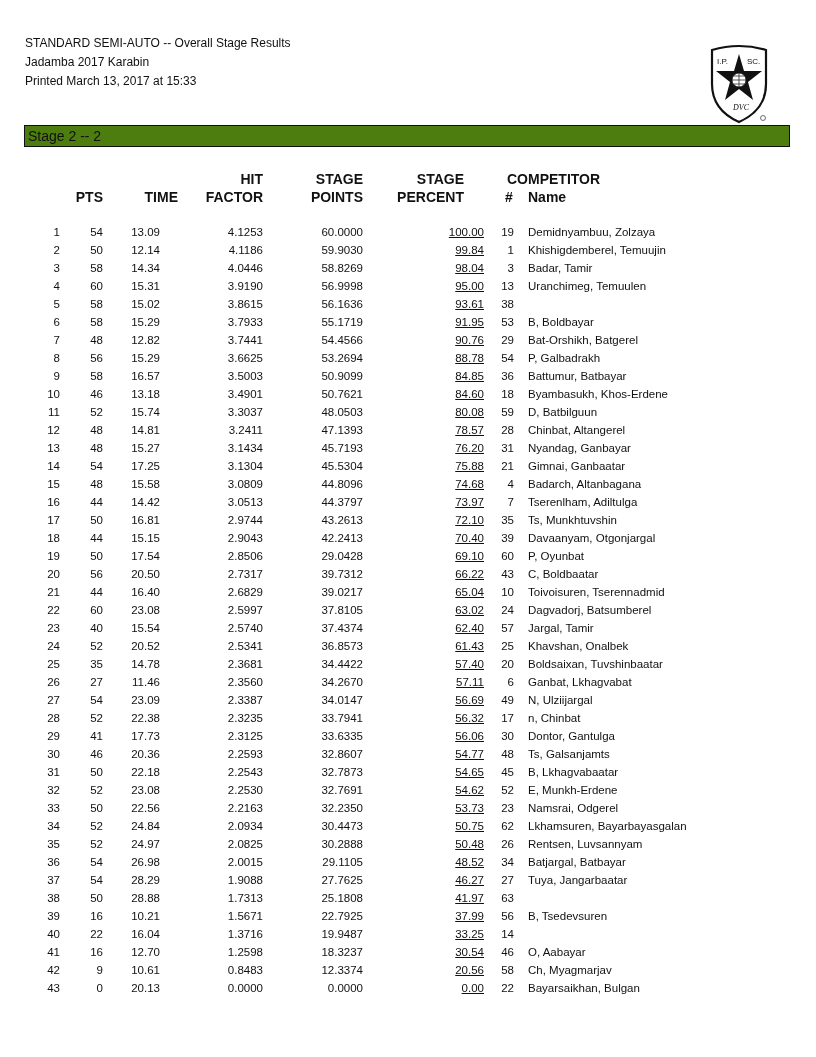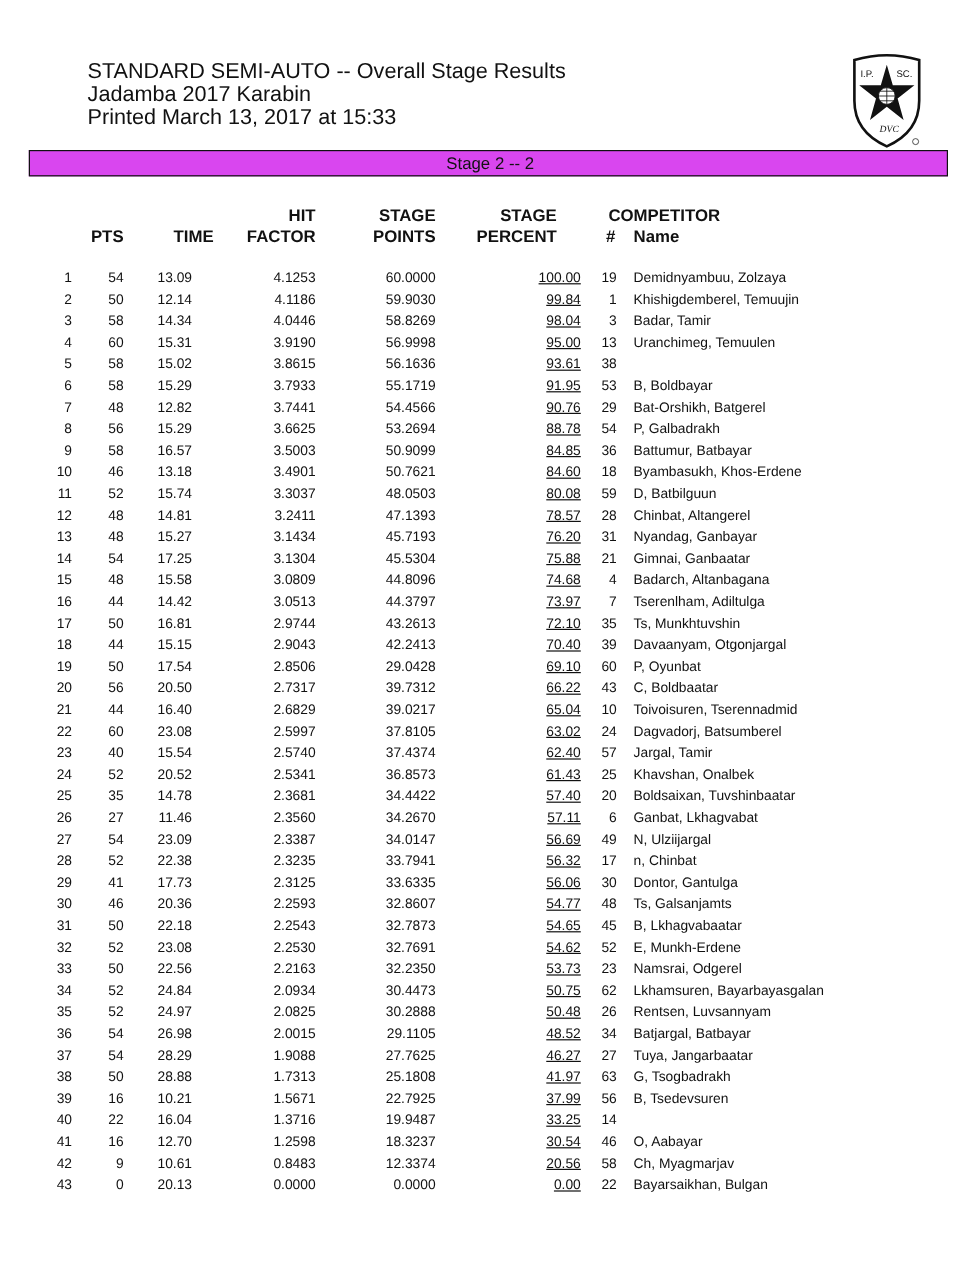--- a/index.html
+++ b/index.html
@@ -1,26 +1,26 @@
 <!DOCTYPE html>
 <html><head>
   <meta charset="utf-8">
   <style>
     html, body { margin: 0; padding: 0; background: #ffffff; }
     body {
       width: 816px; height: 1057px; position: relative; overflow: hidden;
       font-family: "Liberation Sans", "DejaVu Sans", sans-serif; color: #111;
     }
-    .hdr { position: absolute; left: 25px; top: 50px; font-size: 18px; line-height: 19px; margin-left: 48px; }
+    .hdr { position: absolute; left: 25px; top: 34px; font-size: 12px; line-height: 19px; }
     .hdr div { white-space: nowrap; }
     .logo { position: absolute; left: 708px; top: 44px; width: 62px; height: 80px; }
     .stagebar {
       position: absolute; left: 24px; top: 125px; width: 766px; height: 22px;
-      background: #d946ef; border: 1px solid #111; box-sizing: border-box;
-      font-size: 14px; line-height: 20px; padding-left: 3px; text-align: center;
+      background: #4d7c0f; border: 1px solid #111; box-sizing: border-box;
+      font-size: 14px; line-height: 20px; padding-left: 3px;
     }
     .colhdr { position: absolute; top: 170px; font-size: 14px; line-height: 18px; font-weight: bold; }
     .r { text-align: right; }
     .l { text-align: left; }
     .rows { position: absolute; left: 0; top: 223px; width: 816px; }
     .row { position: relative; height: 18px; font-size: 11.5px; line-height: 18px; }
     .row span { position: absolute; top: 0; white-space: nowrap; }
     .c-place { left: 30px; width: 30px; text-align: right; }
     .c-pts { left: 70px; width: 33px; text-align: right; }
     .c-time { left: 120px; width: 40px; text-align: right; }
@@ -439,21 +439,20 @@
       <span class="c-name">Tuya, Jangarbaatar</span>
     </div>
     <div class="row">
       <span class="c-place">38</span>
       <span class="c-pts">50</span>
       <span class="c-time">28.88</span>
       <span class="c-hf">1.7313</span>
       <span class="c-sp">25.1808</span>
       <span class="c-pct">41.97</span>
       <span class="c-num">63</span>
-      <span class="c-name">G, Tsogbadrakh</span>
     </div>
     <div class="row">
       <span class="c-place">39</span>
       <span class="c-pts">16</span>
       <span class="c-time">10.21</span>
       <span class="c-hf">1.5671</span>
       <span class="c-sp">22.7925</span>
       <span class="c-pct">37.99</span>
       <span class="c-num">56</span>
       <span class="c-name">B, Tsedevsuren</span>

